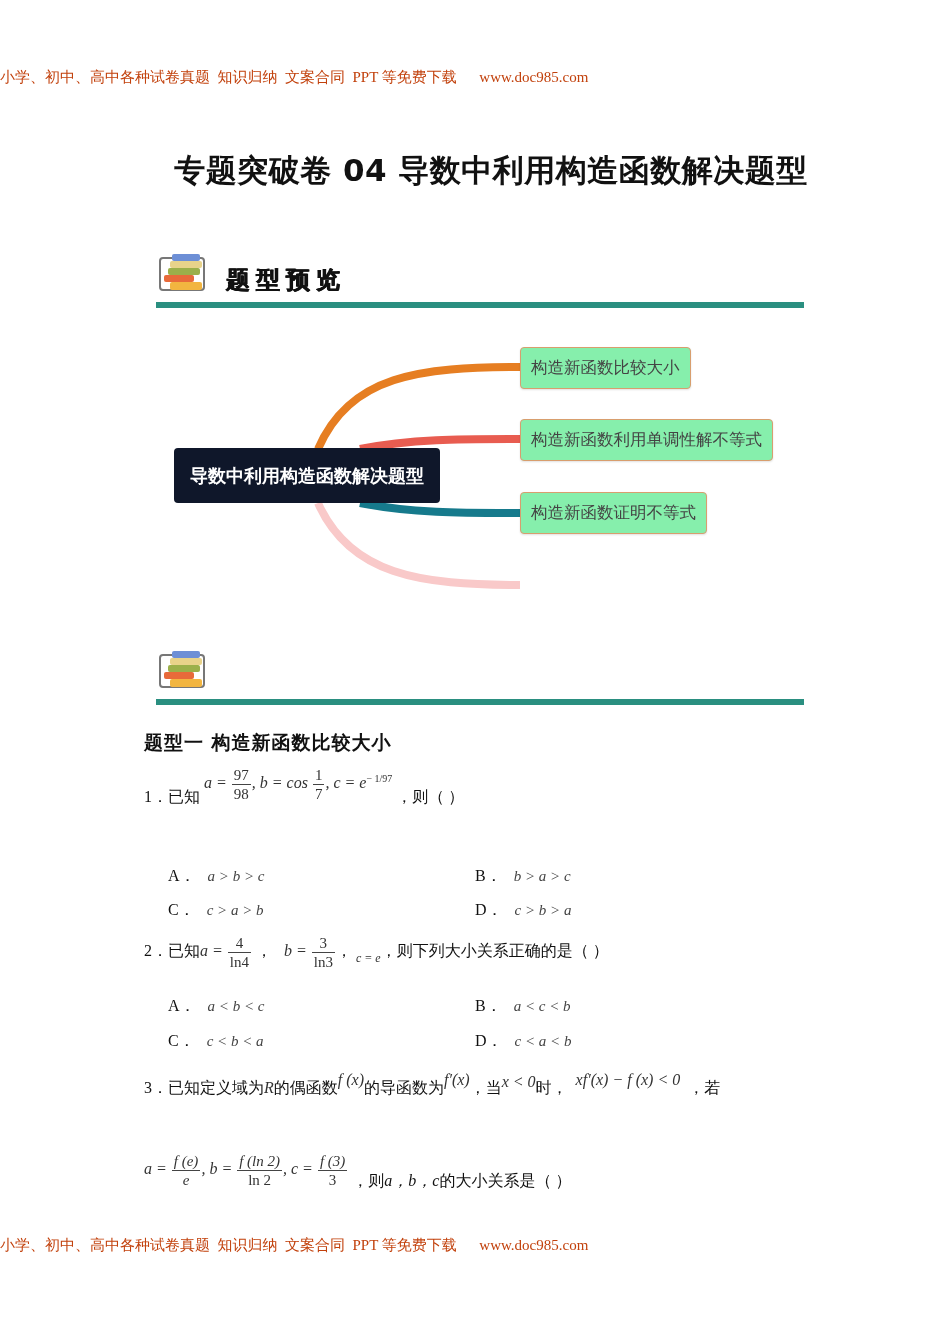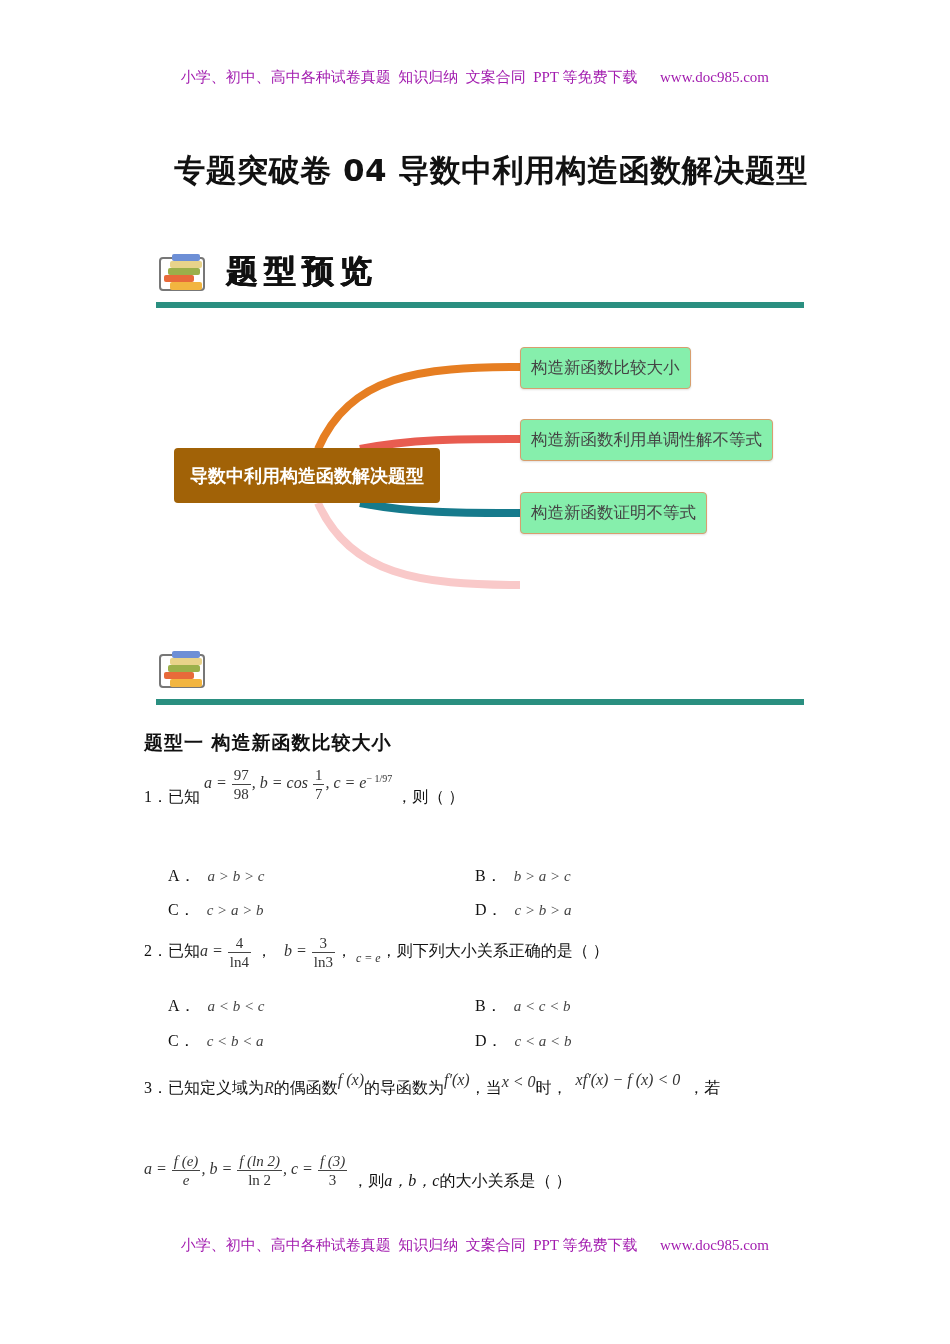--- a/index.html
+++ b/index.html
@@ -1,32 +1,32 @@
 <!DOCTYPE html>
 <html><head>
 <meta charset="utf-8">
 <style>
   html, body { margin: 0; padding: 0; background: #ffffff; }
   body { width: 950px; height: 1344px; position: relative; overflow: hidden;
          font-family: "DejaVu Serif", "Liberation Serif", serif; color: #111; }
   .abs { position: absolute; }
-  .header-line, .footer-line { left: 0; width: 769px; text-align: right; font-size: 15px;
-      font-family: "Liberation Serif", "DejaVu Serif", serif; color: #a21caf; white-space: pre; }
+  .header-line, .footer-line { left: 0; width: 769px; text-align: left; font-size: 15px;
+      font-family: "Liberation Serif", "DejaVu Serif", serif; color: #c2410c; white-space: pre; }
   .header-line { top: 68px; }
   .footer-line { top: 1236px; }
   .doc-title { top: 150px; left: 16px; width: 950px; text-align: center; font-size: 31px; font-weight: bold;
       font-family: "DejaVu Sans", "Liberation Sans", sans-serif; letter-spacing: 0.5px; }
   .sec-banner { left: 156px; width: 648px; height: 60px; }
   .sec-banner .bar { position: absolute; left: 0; right: 0; bottom: 0; height: 6px; background: #2a8f80; }
   .sec-banner .books { position: absolute; left: 2px; top: 4px; width: 52px; height: 42px; }
-  .sec-banner .title { position: absolute; left: 70px; top: 2px; font-size: 32px; font-weight: bold;
+  .sec-banner .title { position: absolute; left: 70px; top: 16px; font-size: 24px; font-weight: bold;
       font-family: "DejaVu Serif", serif; letter-spacing: 6px; color: #111;
       text-shadow: 0.6px 0 0 #111, -0.6px 0 0 #111; }
   .mindmap { left: 160px; top: 335px; width: 640px; height: 280px; }
-  .root-node { position: absolute; left: 14px; top: 113px; width: 266px; height: 55px; background: #a16207;
+  .root-node { position: absolute; left: 14px; top: 113px; width: 266px; height: 55px; background: #0f172a;
       border-radius: 4px; color: #fff; font-family: "DejaVu Sans", sans-serif; font-weight: bold;
       font-size: 18px; line-height: 55px; text-align: center; }
   .leaf { position: absolute; left: 360px; height: 40px; background: #86efac; border: 1px solid #d89e6e;
       border-radius: 4px; font-family: "DejaVu Sans", sans-serif; font-size: 16.5px; line-height: 40px;
       padding: 0 10px; color: #444; box-shadow: 0 1px 2px rgba(0,0,0,0.12); }
   .type-heading { left: 144px; top: 730px; font-size: 19px; font-weight: bold; letter-spacing: 1px; }
   .q { font-size: 16px; font-family: "Liberation Serif", "DejaVu Serif", serif; white-space: nowrap; }
   .m { font-family: "Liberation Serif", "DejaVu Serif", serif; font-style: italic; color: #333; }
   .mr { font-family: Liberation Serif, serif; color: #333; }
   .frac { display: inline-block; vertical-align: middle; text-align: center; font-size: 15px; margin: 0 1px; }

